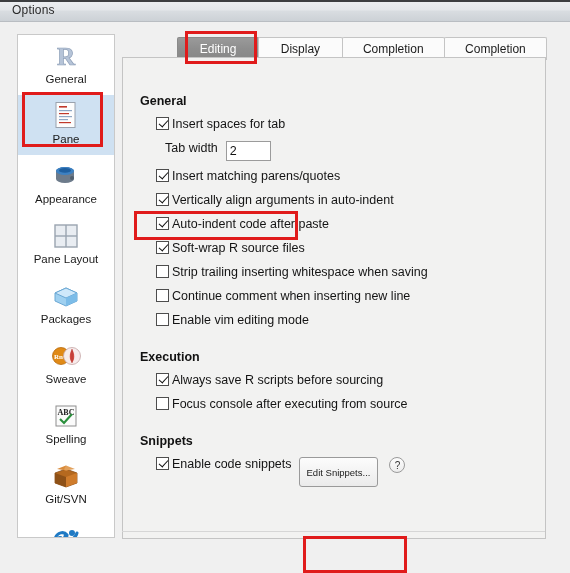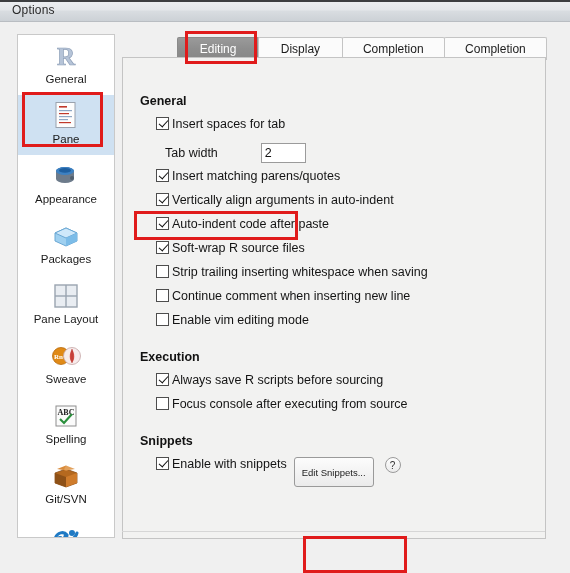--- a/index.html
+++ b/index.html
@@ -171,25 +171,23 @@
     border-width: 0 1.8px 1.8px 0;
     transform: rotate(42deg);
   }
   .row .txt {
     font-size: 12.5px;
     color: #141414;
     white-space: nowrap;
   }
   .subrow {
     display: flex;
-    align-items: center;
     height: 24px;
     margin: 2px 0 4px 0;
     padding-left: 25px;
-    gap: 35px;
   }
   .subrow .lbl {
     font-size: 12.5px;
     color: #141414;
     margin-right: 8px;
   }
   .numfield {
     width: 45px;
     height: 20px;
     border: 1px solid #9b9b9b;
@@ -298,37 +296,37 @@
               <path d="M5 9 v8 a9 4 0 0 0 18 0 v-8z" fill="#6d7b8b"></path>
               <ellipse cx="14" cy="9" rx="9" ry="4" fill="#3d81c2"></ellipse>
               <ellipse cx="14" cy="8.4" rx="6" ry="2.4" fill="#1e5fa0"></ellipse>
               <circle cx="21" cy="16" r="2" fill="#51606f"></circle>
             </svg>
           </div>
           <div class="lbl">Appearance</div>
         </div>
         <div class="side-item">
           <div class="ico">
+            <svg width="28" height="28" viewBox="0 0 28 28">
+              <rect x="3" y="3" width="22" height="22" fill="#e9edf2" stroke="#9aa4b0" stroke-width="1.4"></rect>
+              <line x1="14" y1="3" x2="14" y2="25" stroke="#9aa4b0" stroke-width="1.4"></line>
+              <line x1="3" y1="14" x2="25" y2="14" stroke="#9aa4b0" stroke-width="1.4"></line>
+            </svg>
+          </div>
+          <div class="lbl">Pane Layout</div>
+        </div>
+        <div class="side-item">
+          <div class="ico">
             <svg width="30" height="26" viewBox="0 0 30 26">
               <path d="M4 10 L15 5 L26 10 L26 18 L15 23 L4 18 Z" fill="#9fd0f0" stroke="#6ba8d4" stroke-width="1"></path>
               <path d="M4 10 L15 15 L26 10 L15 5 Z" fill="#cfe8fa" stroke="#6ba8d4" stroke-width="1"></path>
               <path d="M15 15 L15 23 L26 18 L26 10 Z" fill="#7cbce8"></path>
             </svg>
           </div>
           <div class="lbl">Packages</div>
-        </div>
-        <div class="side-item">
-          <div class="ico">
-            <svg width="28" height="28" viewBox="0 0 28 28">
-              <rect x="3" y="3" width="22" height="22" fill="#e9edf2" stroke="#9aa4b0" stroke-width="1.4"></rect>
-              <line x1="14" y1="3" x2="14" y2="25" stroke="#9aa4b0" stroke-width="1.4"></line>
-              <line x1="3" y1="14" x2="25" y2="14" stroke="#9aa4b0" stroke-width="1.4"></line>
-            </svg>
-          </div>
-          <div class="lbl">Pane Layout</div>
         </div>
         <div class="side-item">
           <div class="ico">
             <svg width="32" height="26" viewBox="0 0 32 26">
               <circle cx="11" cy="13" r="8.5" fill="#e08a17" stroke="#b8690a" stroke-width="0.8"></circle>
               <text x="11" y="16" text-anchor="middle" font-family="Liberation Serif, serif" font-size="7" font-weight="bold" fill="#ffffff">Rnw</text>
               <circle cx="22" cy="13" r="8.5" fill="#f7ecec" stroke="#c4a5a5" stroke-width="0.8"></circle>
               <path d="M22 6.5 C19 10, 19 17, 22 19.5 C25 17, 25 10, 22 6.5 Z" fill="#d24a43"></path>
               <line x1="22" y1="6" x2="22" y2="20" stroke="#b33630" stroke-width="0.9"></line>
             </svg>
@@ -443,21 +441,21 @@
         <div class="cb"></div>
         <div class="txt">Focus console after executing from source</div>
       </div>
 
       <div class="sec-gap"></div>
 
       <div class="grp-title">Snippets</div>
 
       <div class="row">
         <div class="cb checked"></div>
-        <div class="txt">Enable with snippets</div>
+        <div class="txt">Enable code snippets</div>
         <div class="btn-small">Edit Snippets...</div>
         <div class="help-btn">?</div>
       </div>
 
     </div>
 
     <div class="hr-bottom"></div>
   </div>
 
   <div class="btnbar">

